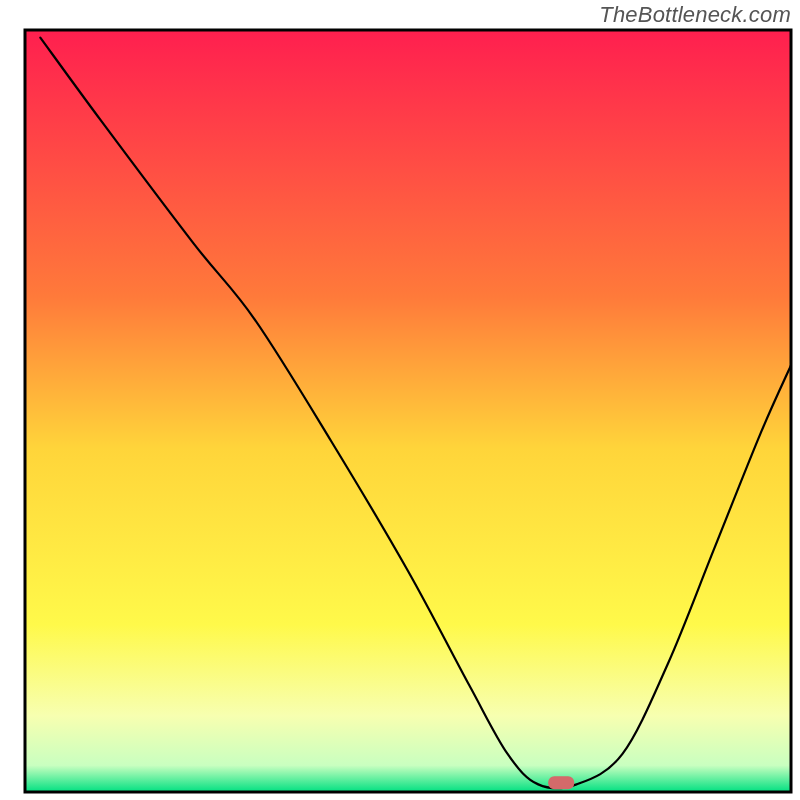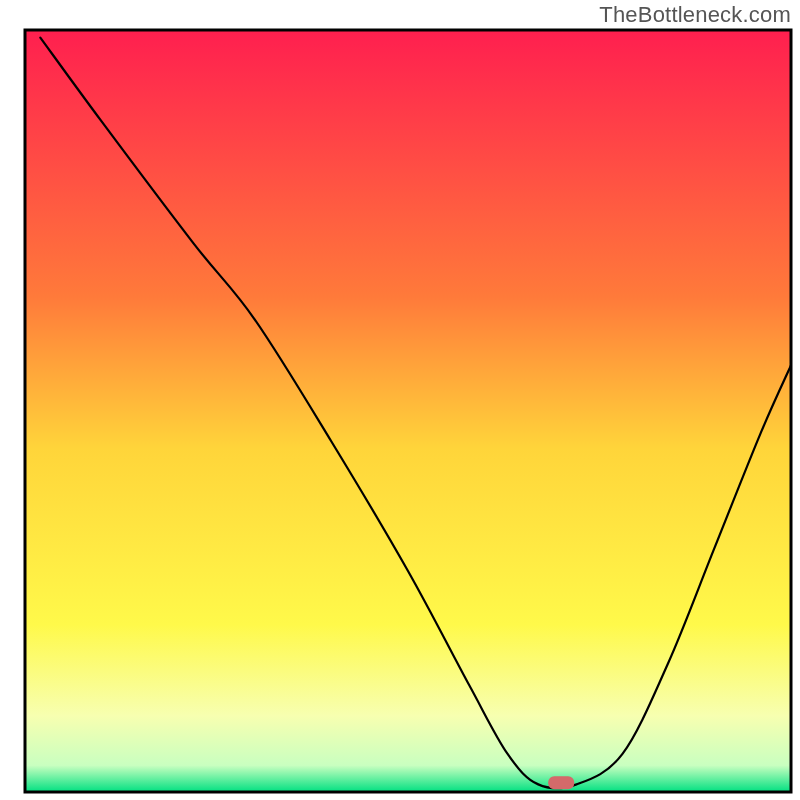--- a/index.html
+++ b/index.html
@@ -7,20 +7,21 @@
     padding: 0;
     width: 800px;
     height: 800px;
     background: #ffffff;
     font-family: Arial, Helvetica, sans-serif;
   }
   .container {
     position: relative;
     width: 799px;
     height: 800px;
+    font-style: italic;
   }
   .watermark {
     position: absolute;
     top: 2px;
     right: 8px;
     font-size: 22px;
     font-weight: 500;
     color: #555555;
     letter-spacing: 0.2px;
     z-index: 5;

